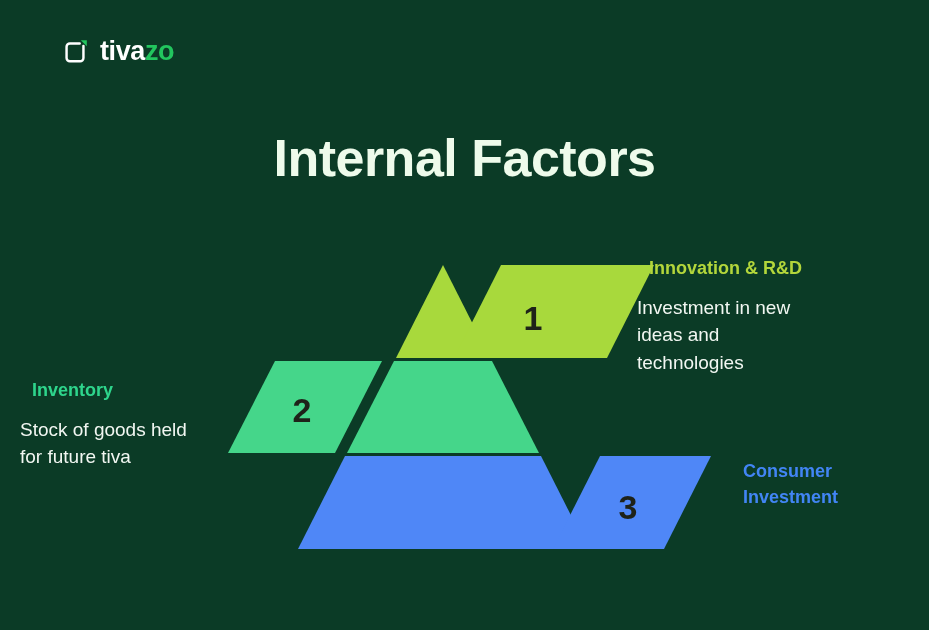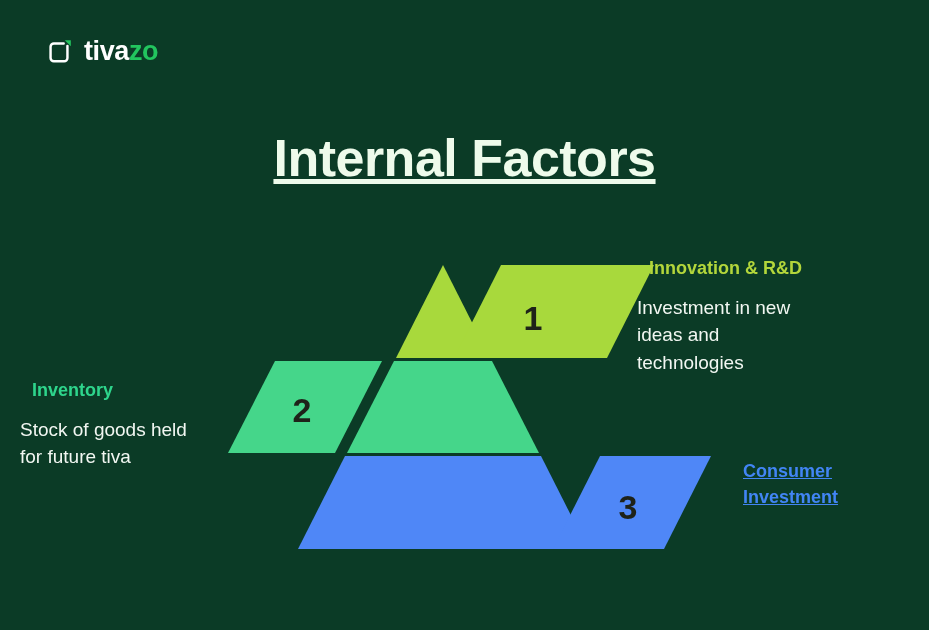--- a/index.html
+++ b/index.html
@@ -17,21 +17,21 @@
   .stage {
     position: absolute;
     inset: 0;
     width: 929px;
     height: 630px;
   }
 
   
   .logo {
     position: absolute;
-    left: 44px;
+    left: 60px;
     top: 36px;
     display: flex;
     align-items: center;
     gap: 10px;
   }
   .logo-mark {
     width: 30px;
     height: 30px;
     display: block;
   }
@@ -50,21 +50,20 @@
     position: absolute;
     left: 0;
     right: 0;
     top: 94px;
     text-align: center;
     color: #EEFBEB;
     font-size: 52px;
     font-weight: 700;
     letter-spacing: -0.5px;
     line-height: 1.15;
-    text-decoration: underline;
   }
 
   
   .diagram {
     position: absolute;
     left: 0;
     top: 0;
     width: 929px;
     height: 630px;
   }
@@ -106,21 +105,21 @@
     width: 180px;
     text-align: left;
   }
   #callout-2 .callout-title { color: #2ED58C; }
 
   #callout-3 {
     left: 731px;
     top: 447px;
     width: 190px;
   }
-  #callout-3 .callout-title { color: #4285F4; text-decoration: underline; }
+  #callout-3 .callout-title { color: #4285F4; }
 </style>
 </head>
 <body>
 
 <div class="stage">
 
   <div class="logo">
     <svg class="logo-mark" viewBox="0 0 32 32">
       <path d="M25 10.5 V23.5 a3.5 3.5 0 0 1 -3.5 3.5 H10.5 A3.5 3.5 0 0 1 7 23.5 V11.5 A3.5 3.5 0 0 1 10.5 8 H21" fill="none" stroke="#FFFFFF" stroke-width="2.6" stroke-linecap="round"></path>
       <path d="M22.2 4.6 L28.6 4.6 L28.6 11.0 Z" fill="#22C55E"></path>

